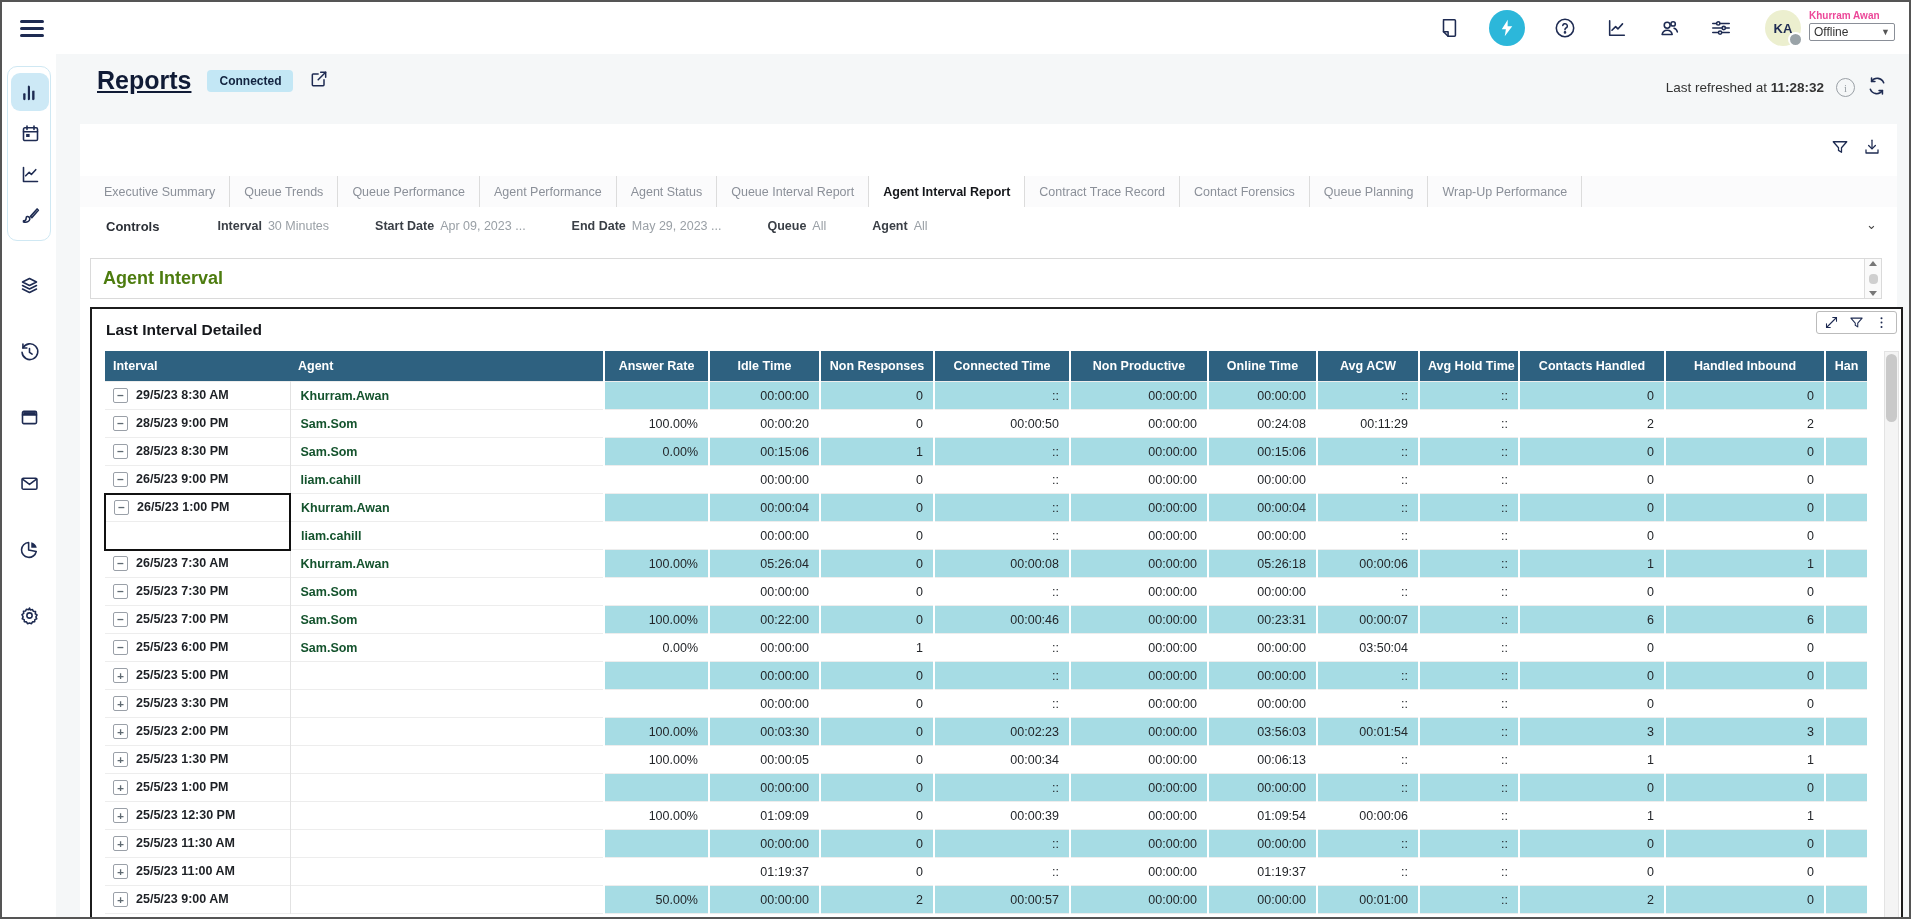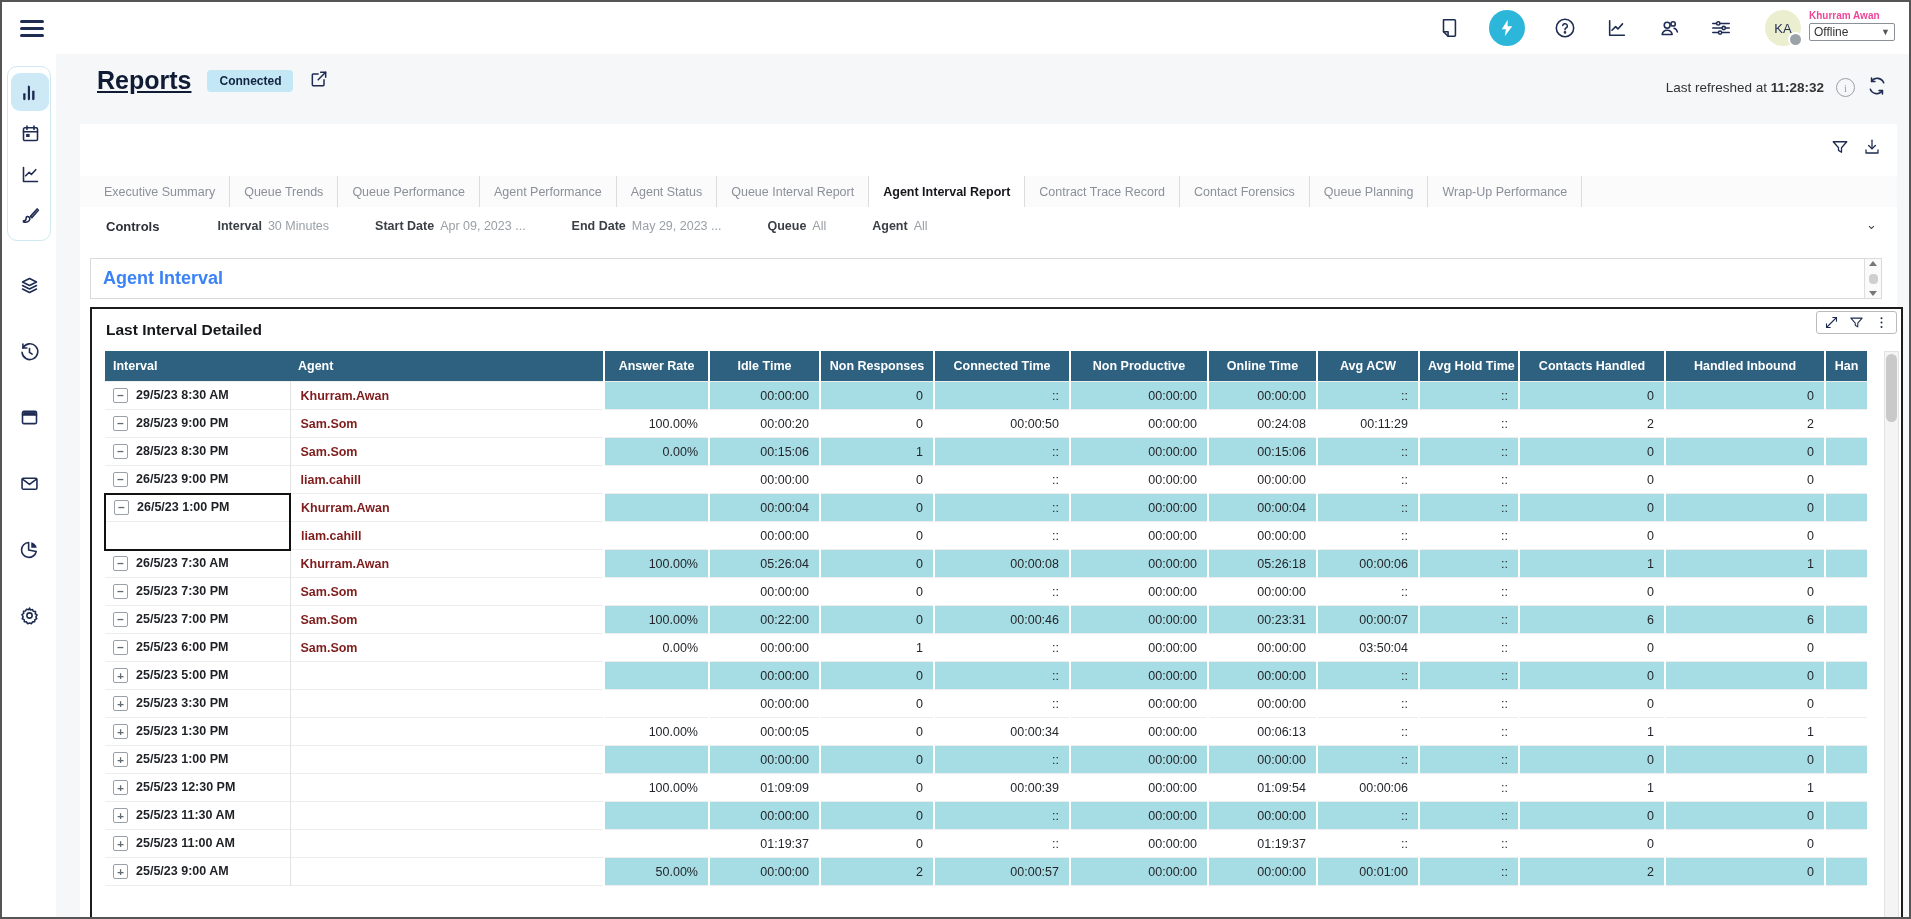--- a/index.html
+++ b/index.html
@@ -11,21 +11,21 @@
   .topbar{position:absolute;left:0;right:0;top:0;height:52px;background:#fff;}
   .hamburger{position:absolute;left:18px;top:14px;width:24px;height:22px;cursor:pointer;}
   .hamburger i{display:block;height:3px;background:#1e2b52;border-radius:2px;margin:4px 0;}
   .topbar-right{position:absolute;right:14px;top:0;height:52px;display:flex;align-items:center;gap:28px;}
   .tb-icon{width:24px;height:24px;display:flex;align-items:center;justify-content:center;cursor:pointer;}
   .tb-icon svg{width:22px;height:22px;stroke:#1e2b52;fill:none;stroke-width:1.7;stroke-linecap:round;stroke-linejoin:round;}
   .tb-active{width:36px;height:36px;border-radius:50%;background:#2cb7da;display:flex;align-items:center;justify-content:center;}
   .tb-active svg{width:18px;height:18px;fill:#fff;stroke:none;}
   .userblock{display:flex;align-items:flex-start;gap:8px;margin-left:4px;}
   .avatar{position:relative;width:36px;height:36px;border-radius:50%;background:#ecefcf;color:#1e2b52;
-          font-weight:normal;font-size:13px;display:flex;align-items:center;justify-content:center;}
+          font-weight:bold;font-size:13px;display:flex;align-items:center;justify-content:center;}
   .avatar .dot{position:absolute;right:-2px;bottom:-1px;width:11px;height:11px;border-radius:50%;
                background:#9aa3a8;border:2px solid #fff;}
   .user-meta{display:flex;flex-direction:column;gap:2px;}
   .user-name{font-size:10px;font-weight:bold;color:#ec4899;}
   .status-select{border:1px solid #8a8f98;border-radius:2px;font-size:12px;color:#333;
                  padding:1px 4px;width:76px;display:flex;justify-content:space-between;align-items:center;cursor:pointer;background:#fff;}
   .status-select .chev{font-size:9px;color:#555;}
 
   
   .sidebar{position:absolute;left:0;top:52px;bottom:0;width:54px;background:#fff;border-right:1px solid #ececec;}
@@ -59,21 +59,21 @@
 
   .controls{position:absolute;left:0;top:83px;right:0;height:38px;display:flex;align-items:center;padding-left:26px;gap:58px;background:#fff;}
   .controls-label{font-size:13px;font-weight:bold;color:#2b2f36;}
   .ctl{display:flex;gap:6px;font-size:12.5px;cursor:pointer;}
   .ctl .lab{font-weight:bold;color:#3a3f46;}
   .ctl .val{color:#9aa0a6;}
   .controls-chev{position:absolute;right:20px;top:10px;font-size:13px;color:#444;cursor:pointer;}
 
   .section-bar{position:absolute;left:10px;top:134px;width:1792px;height:41px;background:#fff;
                border:1px solid #dadada;box-sizing:border-box;display:flex;align-items:center;}
-  .section-title{font-size:18px;font-weight:bold;color:#3b82f6;padding-left:12px;}
+  .section-title{font-size:18px;font-weight:bold;color:#4d7c0f;padding-left:12px;}
   .mini-scroll{position:absolute;right:0;top:0;bottom:0;width:17px;border-left:1px solid #ddd;background:#fafafa;
                display:flex;flex-direction:column;justify-content:space-between;align-items:center;padding:2px 0;box-sizing:border-box;}
   .mini-scroll .tri-up{width:0;height:0;border-left:4px solid transparent;border-right:4px solid transparent;border-bottom:5px solid #777;cursor:pointer;}
   .mini-scroll .tri-dn{width:0;height:0;border-left:4px solid transparent;border-right:4px solid transparent;border-top:5px solid #777;cursor:pointer;}
   .mini-scroll .thumb{flex:0 0 10px;width:9px;background:#cfcfcf;border-radius:4px;}
 
   .widget{position:absolute;left:10px;top:183px;width:1813px;height:620px;background:#fff;
           border:2px solid #1c1c1c;box-sizing:border-box;}
   .widget-title{position:absolute;left:14px;top:12px;font-size:15.5px;font-weight:bold;color:#15171b;}
   .widget-actions{position:absolute;right:4px;top:2px;display:flex;gap:10px;align-items:center;
@@ -82,21 +82,21 @@
 
   .table-wrap{position:absolute;left:12px;top:42px;right:18px;bottom:0;overflow:hidden;}
   table.grid{border-collapse:collapse;table-layout:fixed;width:1762px;}
   .grid th{background:#2e6180;color:#fff;font-size:12.5px;font-weight:bold;height:30px;padding:0 8px;
            white-space:nowrap;overflow:hidden;}
   .grid th.sep{border-left:2px solid #fff;text-align:center;}
   .grid th.lft{text-align:left;}
   .grid td{height:28px;font-size:12.5px;color:#23262a;padding:0 10px;white-space:nowrap;overflow:hidden;box-sizing:border-box;}
   .grid tr{border-bottom:1px solid #ededed;}
   td.c-int{font-weight:bold;color:#1d2025;border-right:1px solid #e2e2e2;padding-left:8px;}
-  td.c-agent{font-weight:bold;color:#7f1d1d;border-right:1px solid #e2e2e2;}
+  td.c-agent{font-weight:bold;color:#14532d;border-right:1px solid #e2e2e2;}
   td.num{text-align:right;border-left:2px solid #fff;}
   tr.stripe td.num{background:#a6dce4;}
   .exp{display:inline-flex;width:13px;height:13px;border:1.4px solid #9aa0a8;border-radius:2px;color:#5f6a72;
        font-size:11px;line-height:11px;align-items:center;justify-content:center;margin-right:8px;
        vertical-align:middle;background:#fff;cursor:pointer;font-family:"DejaVu Sans Mono",monospace;}
   td.sel-top{border-top:2px solid #111;border-left:2px solid #111;border-right:2px solid #111 !important;border-radius:9px;}
   td.sel-bottom{border-left:2px solid #111;border-right:2px solid #111 !important;border-bottom:2px solid #111;}
   .vscroll{position:absolute;right:2px;top:42px;bottom:4px;width:13px;background:#f4f4f4;border:1px solid #e3e3e3;}
   .vscroll .thumb{position:absolute;left:1px;right:1px;top:2px;height:68px;background:#c9c9c9;border-radius:6px;cursor:pointer;}
 </style>
@@ -563,20 +563,35 @@
                   <td class="num">0</td>
                   <td class="num">::</td>
                   <td class="num">00:00:00</td>
                   <td class="num">00:00:00</td>
                   <td class="num">::</td>
                   <td class="num">::</td>
                   <td class="num">0</td>
                   <td class="num">0</td>
                   <td class="num"></td>
                 </tr>
+                <tr class="stripe">
+                  <td class="c-int"><span class="exp">+</span>25/5/23 2:00 PM</td>
+                  <td class="c-agent"></td>
+                  <td class="num">100.00%</td>
+                  <td class="num">00:03:30</td>
+                  <td class="num">0</td>
+                  <td class="num">00:02:23</td>
+                  <td class="num">00:00:00</td>
+                  <td class="num">03:56:03</td>
+                  <td class="num">00:01:54</td>
+                  <td class="num">::</td>
+                  <td class="num">3</td>
+                  <td class="num">3</td>
+                  <td class="num"></td>
+                </tr>
                 <tr>
                   <td class="c-int"><span class="exp">+</span>25/5/23 1:30 PM</td>
                   <td class="c-agent"></td>
                   <td class="num">100.00%</td>
                   <td class="num">00:00:05</td>
                   <td class="num">0</td>
                   <td class="num">00:00:34</td>
                   <td class="num">00:00:00</td>
                   <td class="num">00:06:13</td>
                   <td class="num">::</td>

